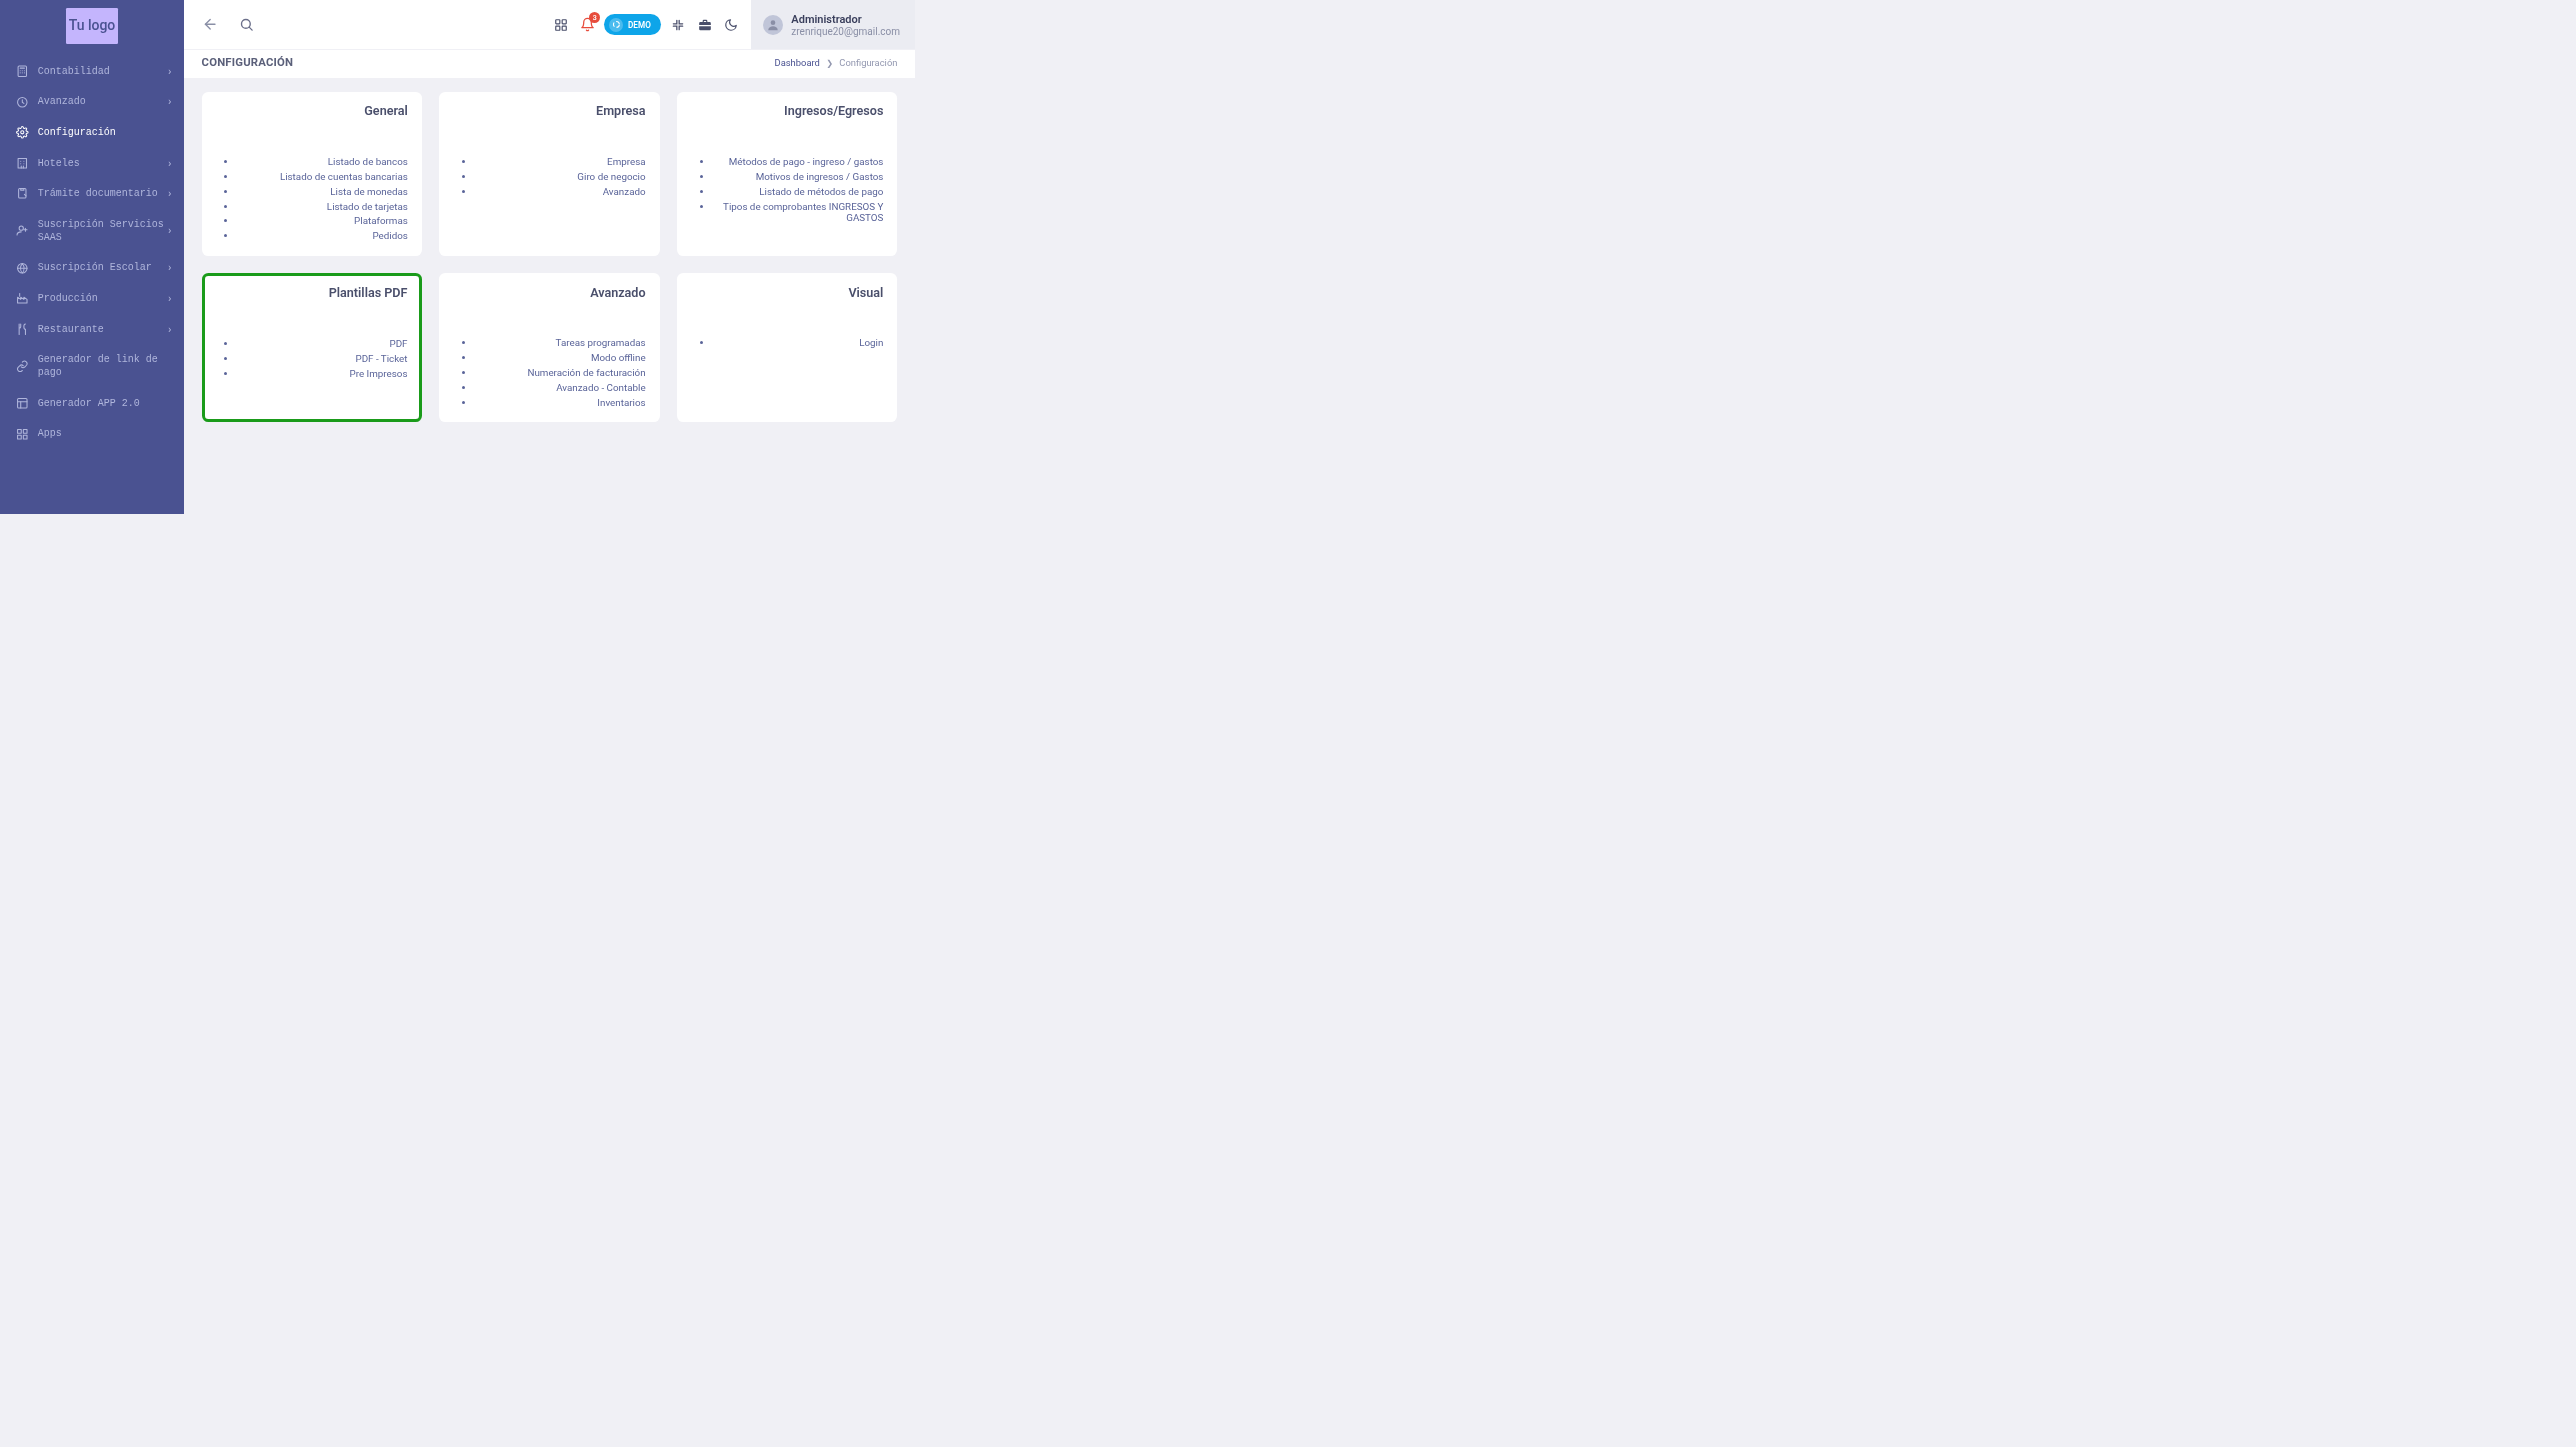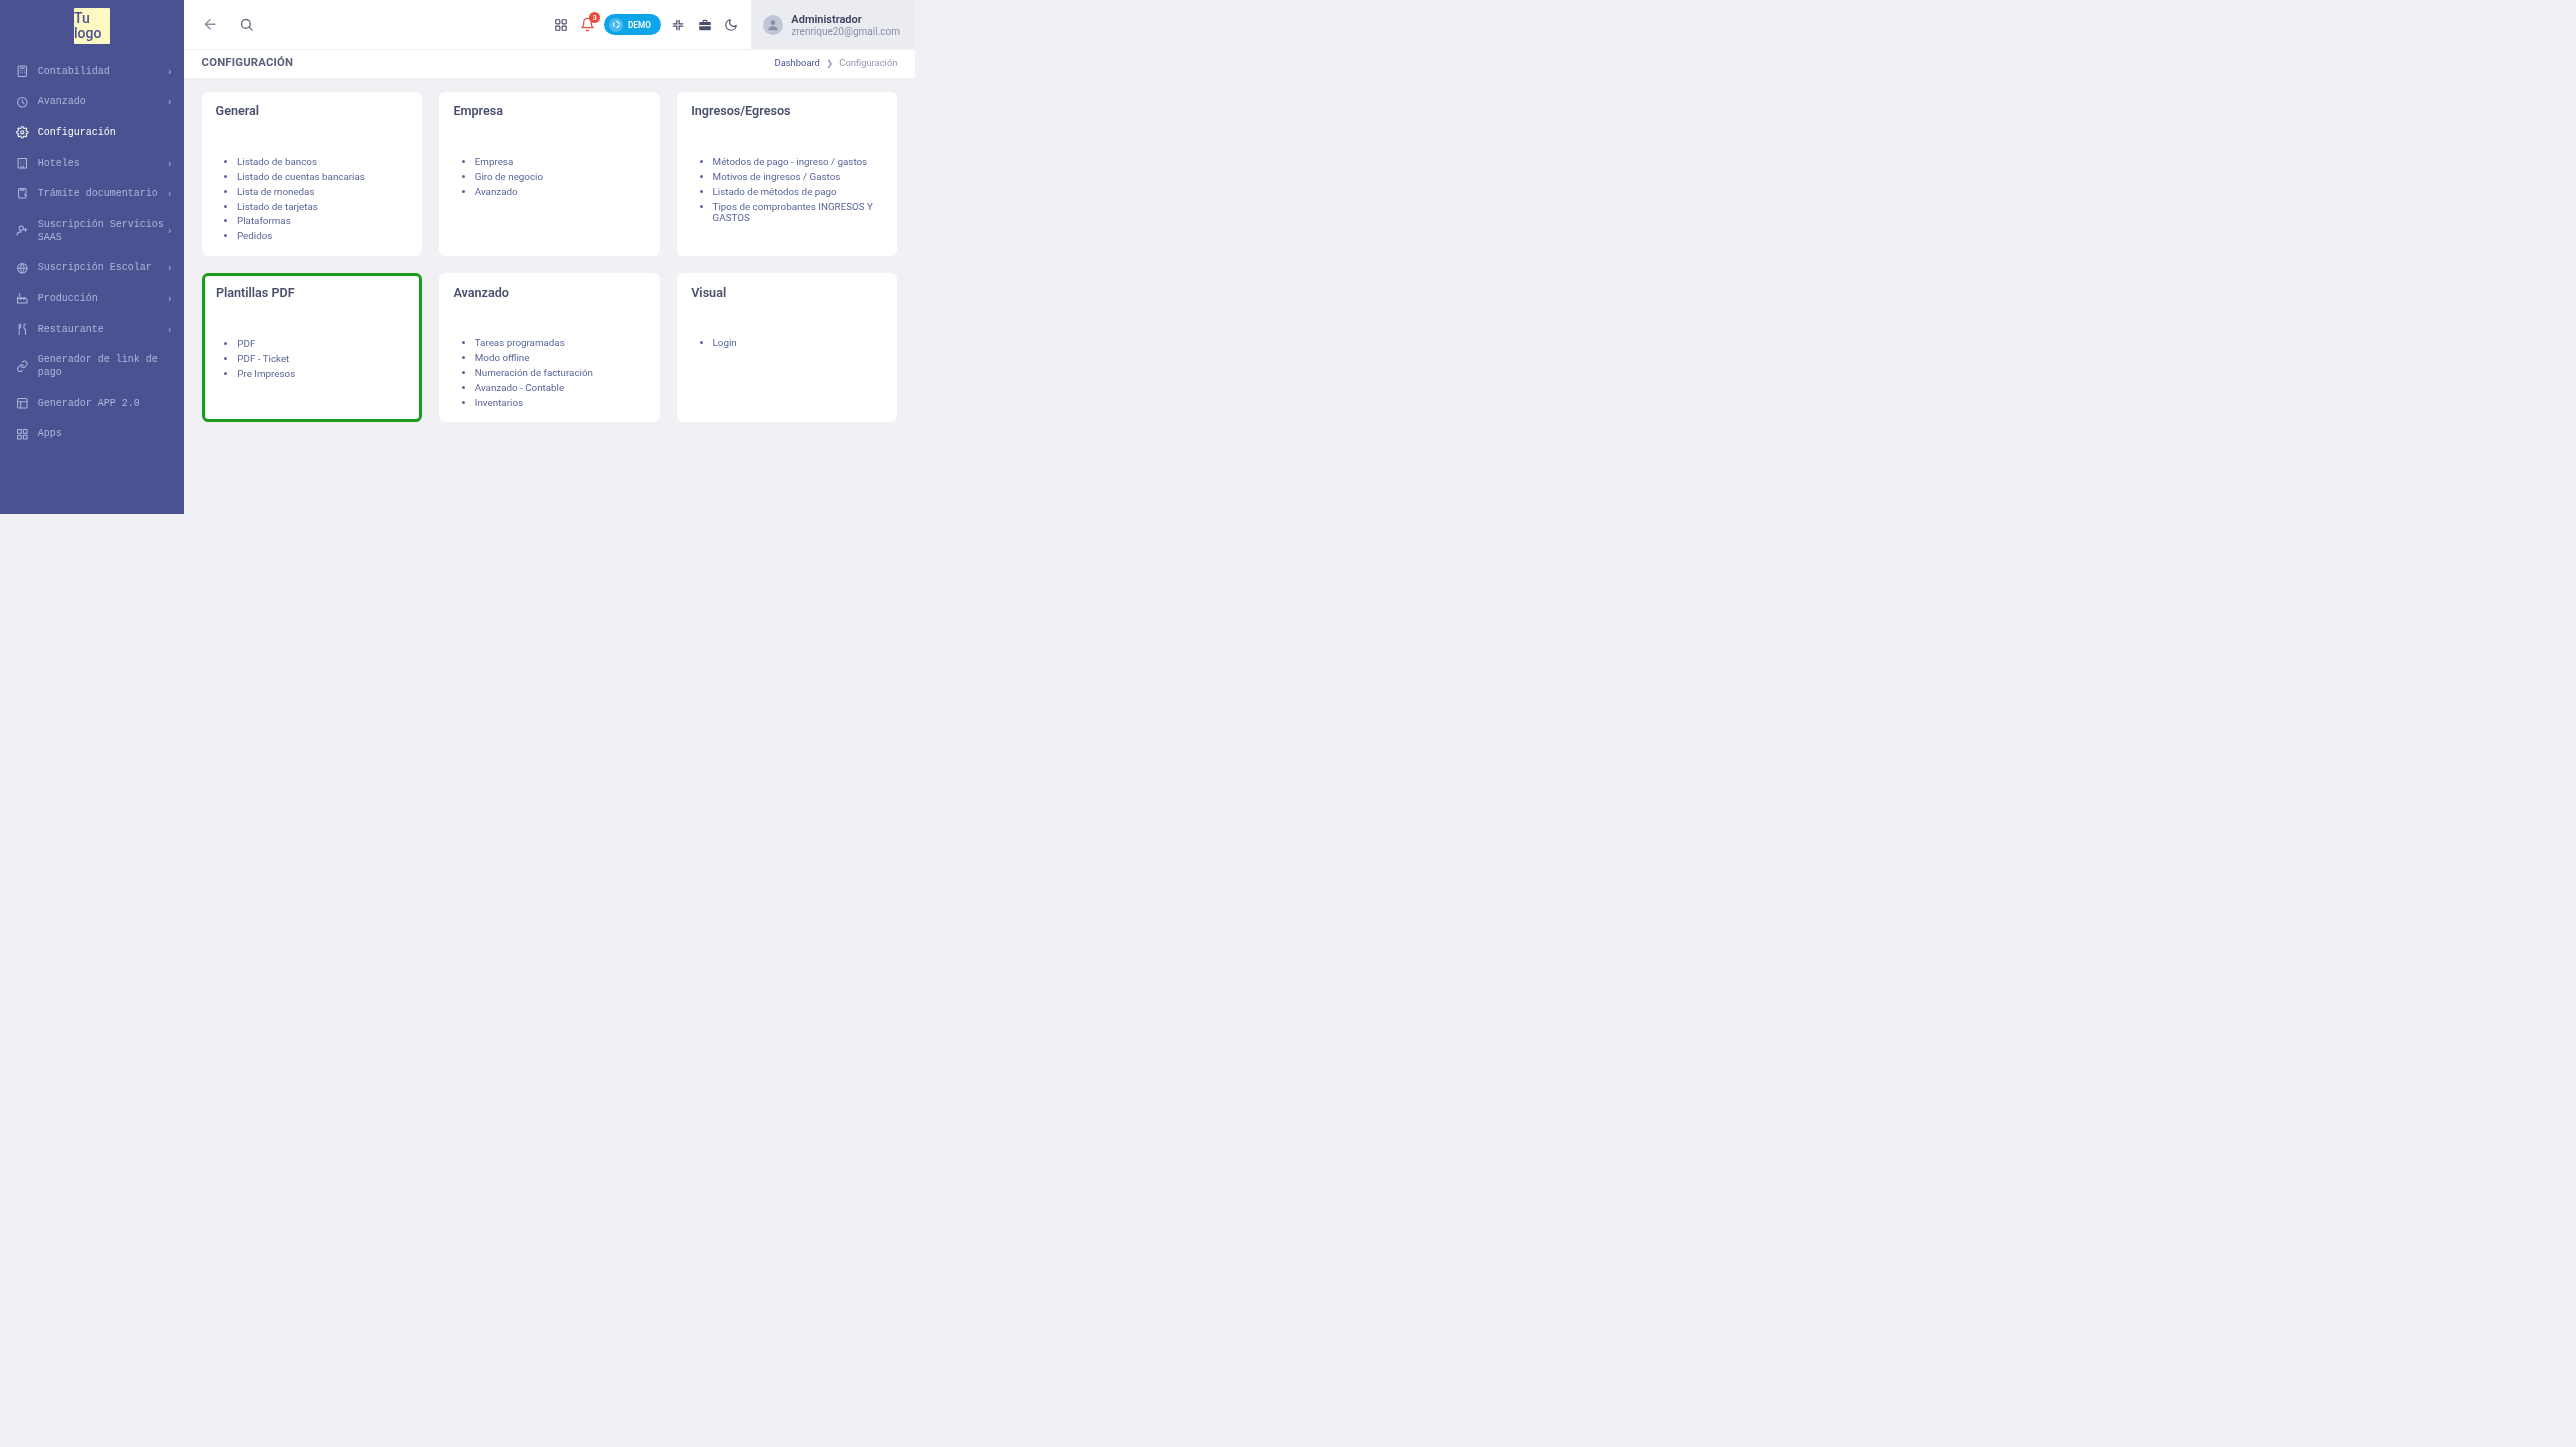--- a/index.html
+++ b/index.html
@@ -15,22 +15,22 @@
   .sidebar {
     width: 184px;
     background: #4a5291;
     color: #c7cbe8;
     display: flex;
     flex-direction: column;
     flex-shrink: 0;
   }
   .logo-wrap { padding: 7.5px 0 5px 0; display: flex; justify-content: center; }
   .logo-box {
-    width: 36px; height: 36px;
-    background: #fef9c3;
+    width: 52px; height: 36px;
+    background: #c4b5fd;
     color: #4a5291;
     font-size: 14px;
     font-weight: 500;
     line-height: 1.05;
     display: flex; align-items: center; justify-content: center;
     border-radius: 1.3px;
   }
   .nav { flex: 1; overflow-y: auto; padding-top: 7.5px; }
   .nav-item {
     display: flex; align-items: center;
@@ -104,20 +104,21 @@
   .breadcrumbs .sep{ color:#9398b0; font-size:8.2px;}
 
   .content{
     flex:1; overflow:auto;
     padding: 14px 17.6px;
   }
   .grid{
     display:grid;
     grid-template-columns: repeat(3, 1fr);
     gap: 17.6px;
+    text-align: right;
   }
   .card{
     background:#fff;
     border-radius:6.3px;
     padding: 11.3px 14px 12.6px 14px;
   }
   .card.highlighted{
     border: 3.1px solid #1a9b1a;
     padding: 8.8px 11.3px 10px 11.3px;
   }

